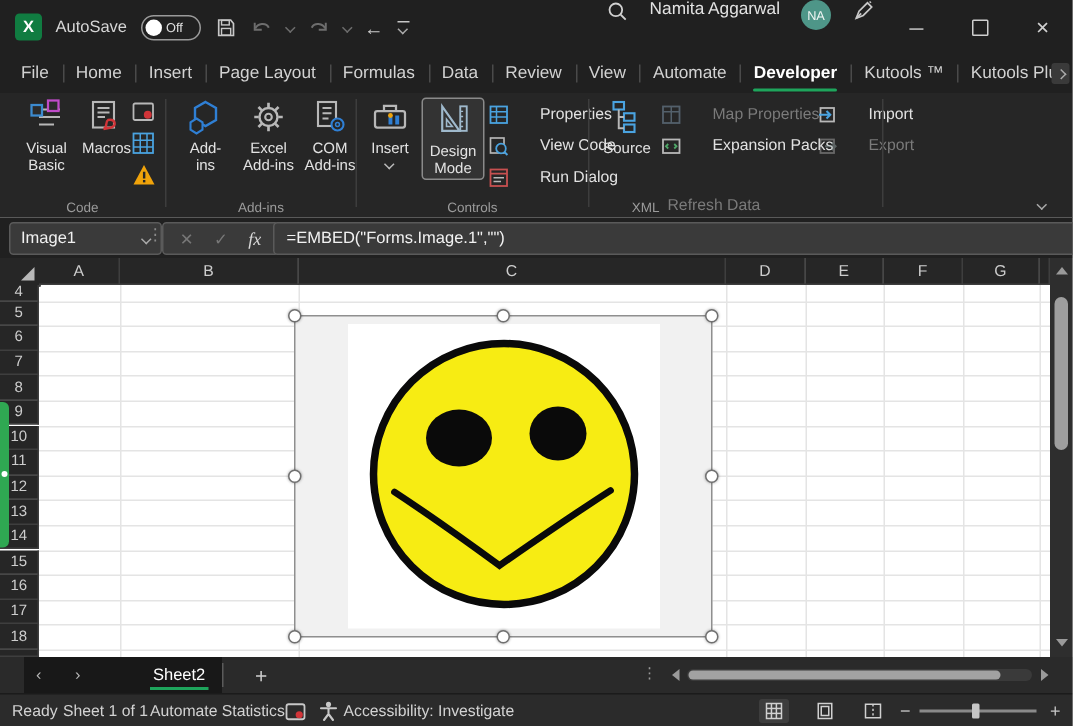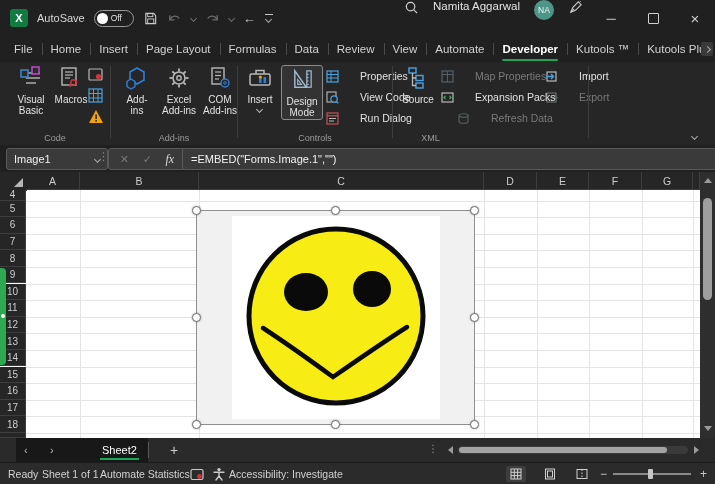--- a/index.html
+++ b/index.html
@@ -381,21 +381,21 @@
         <span class="slabel">Map Properties</span>
       </div>
       <div class="smallbtn" style="left:48px;top:27px;">
         <svg width="13" height="13" viewBox="0 0 13 13">
           <rect x="1" y="2" width="11" height="9" fill="none" stroke="#b8b8b8" stroke-width="1.2"></rect>
           <path d="M4.5 5 L3 6.5 L4.5 8" fill="none" stroke="#4fa868" stroke-width="1.2"></path>
           <path d="M8.5 5 L10 6.5 L8.5 8" fill="none" stroke="#4fa868" stroke-width="1.2"></path>
         </svg>
         <span class="slabel">Expansion Packs</span>
       </div>
-      <div class="smallbtn disabled" style="left:64px;top:48px;">
+      <div class="smallbtn disabled" style="left:52px;top:48px;flex-direction:column;">
         <svg width="13" height="13" viewBox="0 0 13 13" style="opacity:.45">
           <ellipse cx="6.5" cy="3.5" rx="4.5" ry="1.8" fill="none" stroke="#9aa" stroke-width="1.1"></ellipse>
           <path d="M2 3.5 V9.5 c0 1 2 1.8 4.5 1.8 s4.5 -.8 4.5 -1.8 V3.5" fill="none" stroke="#9aa" stroke-width="1.1"></path>
         </svg>
         <span class="slabel">Refresh Data</span>
       </div>
       <div class="smallbtn" style="left:152px;top:6px;">
         <svg width="13" height="13" viewBox="0 0 13 13">
           <rect x="2" y="2" width="9" height="9" fill="none" stroke="#b8b8b8" stroke-width="1.2"></rect>
           <path d="M1 6.5 h7 M6 4 l2.5 2.5 L6 9" fill="none" stroke="#4aa3e0" stroke-width="1.4"></path>

